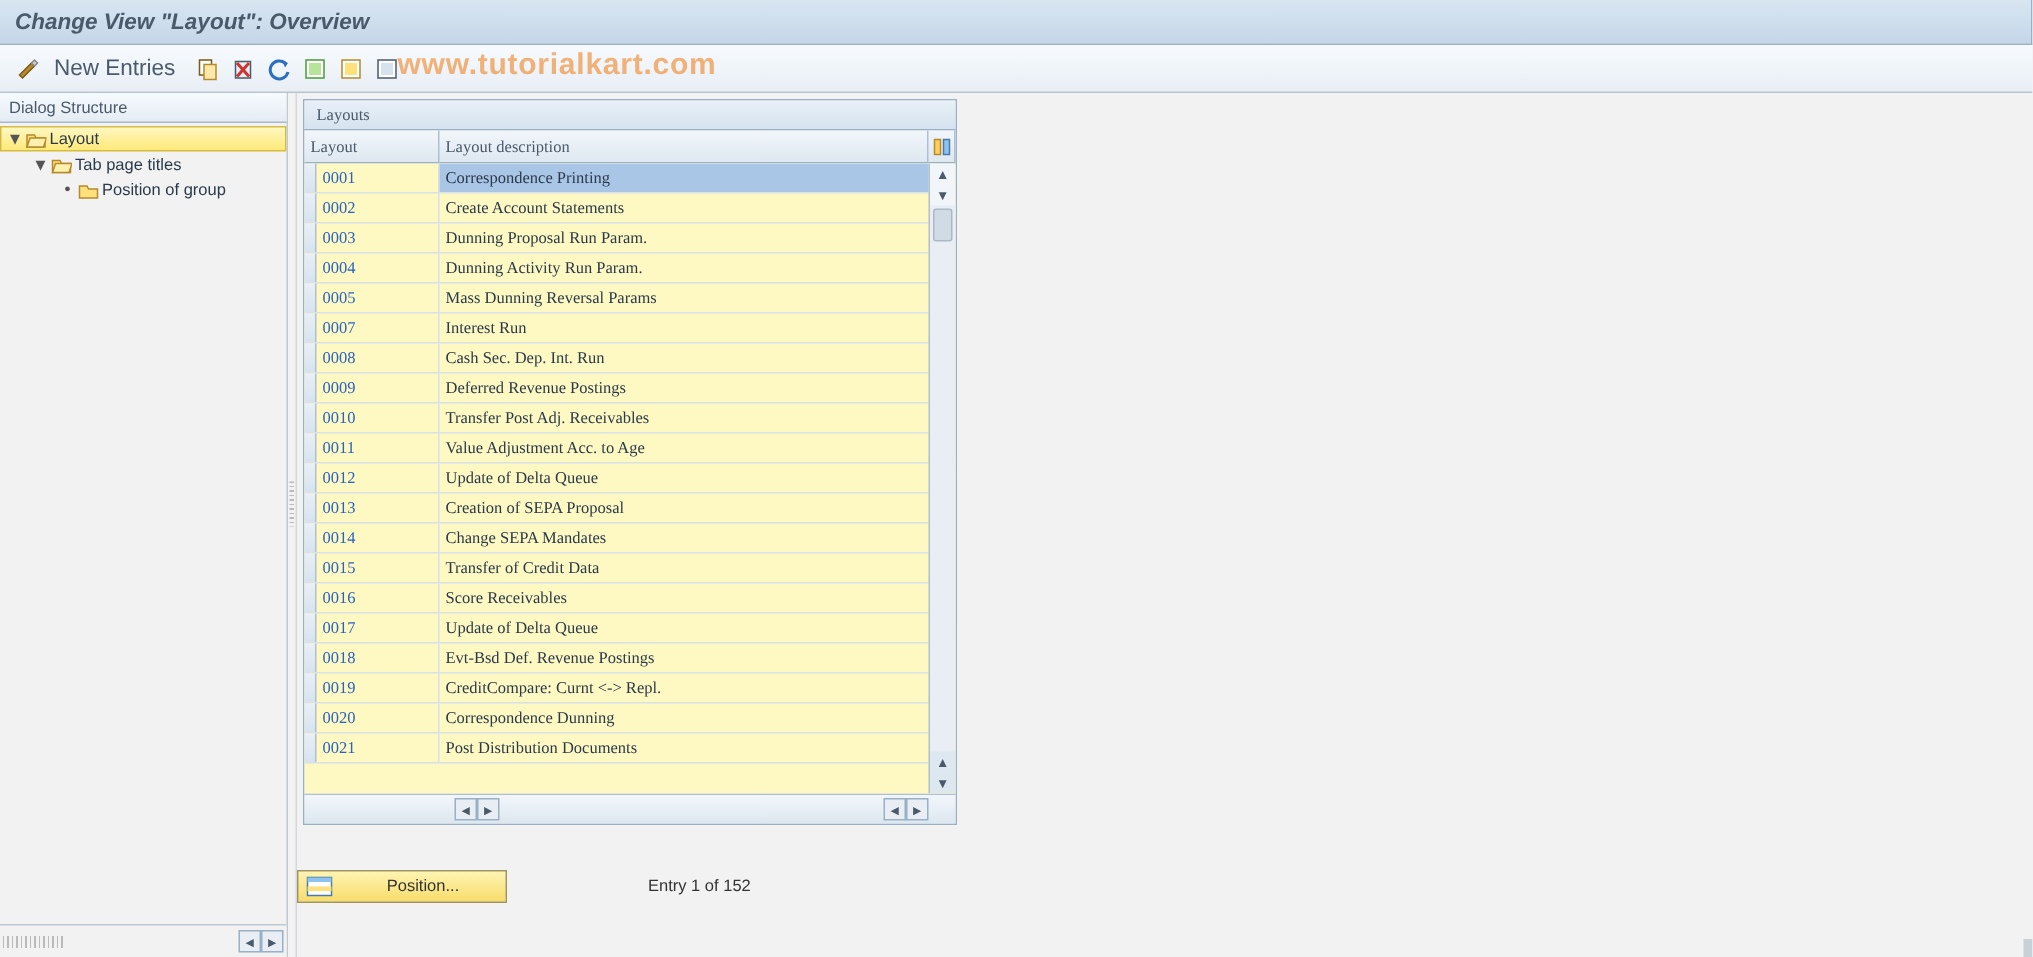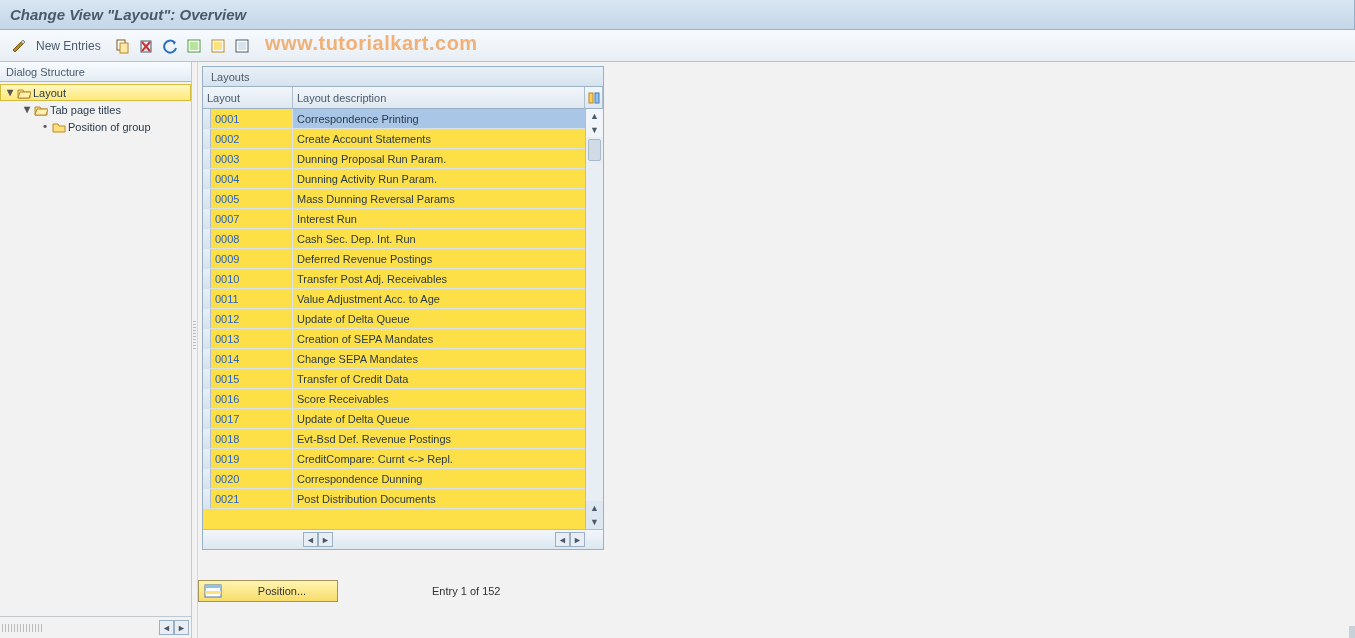--- a/index.html
+++ b/index.html
@@ -48,21 +48,21 @@
     display: inline-flex;
     align-items: center;
     justify-content: center;
     height: 22px;
     min-width: 20px;
     padding: 0 3px;
     cursor: pointer;
   }
   .tb-btn svg { display: block; }
   .tb-new {
-    font-size: 12px;
+    font-size: 15px;
     color: #4a5a6b;
     padding: 0 8px 0 4px;
     cursor: pointer;
   }
   .watermark {
     position: absolute;
     left: 265px;
     top: 2px;
     font-size: 20px;
     font-weight: bold;
@@ -152,40 +152,41 @@
   }
 
   
   .main {
     flex: 1;
     padding: 4px 0 0 4px;
     overflow: hidden;
     position: relative;
   }
   .grid-wrap {
-    width: 402px;
+    width: 436px;
     border: 1px solid #9ab0c4;
+    font-family: Liberation Serif, serif;
   }
   .grid-title {
     background: linear-gradient(#e8f0f8,#d6e3ef);
     border-bottom:1px solid #9ab0c4;
     height:20px; display:flex; align-items:center;
     padding-left:8px; color:#4a5a6b; font-weight:normal;
   }
   .grid-head {
     display:flex; align-items:stretch; height:22px;
     background: linear-gradient(#f2f6fb,#dde7f0);
   }
   .gh { border-right:1px solid #b0bfcd; border-bottom:1px solid #9ab0c4;
         display:flex; align-items:center; padding-left:4px; color:#4a5a6b;}
   .gh1{ width:90px; }
   .gh2{ flex:1; }
   .gh3{ width:18px; padding:0; justify-content:center; cursor:pointer;}
   .grid-body{
-    height: 420px; overflow:hidden; position:relative; background:#fde047;
+    height: 420px; overflow:hidden; position:relative; background:#fef9c3;
     display:flex;
   }
   .rows{ flex:1;}
   .grow{
     display:flex; height:20px; border-bottom:1px solid #d8e0e8;
   }
   .gsel{
     width:8px; background: linear-gradient(#e8f0f8,#d6e3ef);
     border-right:1px solid #b0bfcd;
   }
@@ -415,21 +416,21 @@
               <div class="gc2">Value Adjustment Acc. to Age</div>
             </div>
             <div class="grow">
               <div class="gsel"></div>
               <div class="gc1">0012</div>
               <div class="gc2">Update of Delta Queue</div>
             </div>
             <div class="grow">
               <div class="gsel"></div>
               <div class="gc1">0013</div>
-              <div class="gc2">Creation of SEPA Mandates</div>
+              <div class="gc2">Creation of SEPA Proposal</div>
             </div>
             <div class="grow">
               <div class="gsel"></div>
               <div class="gc1">0014</div>
               <div class="gc2">Change SEPA Mandates</div>
             </div>
             <div class="grow">
               <div class="gsel"></div>
               <div class="gc1">0015</div>
               <div class="gc2">Transfer of Credit Data</div>

